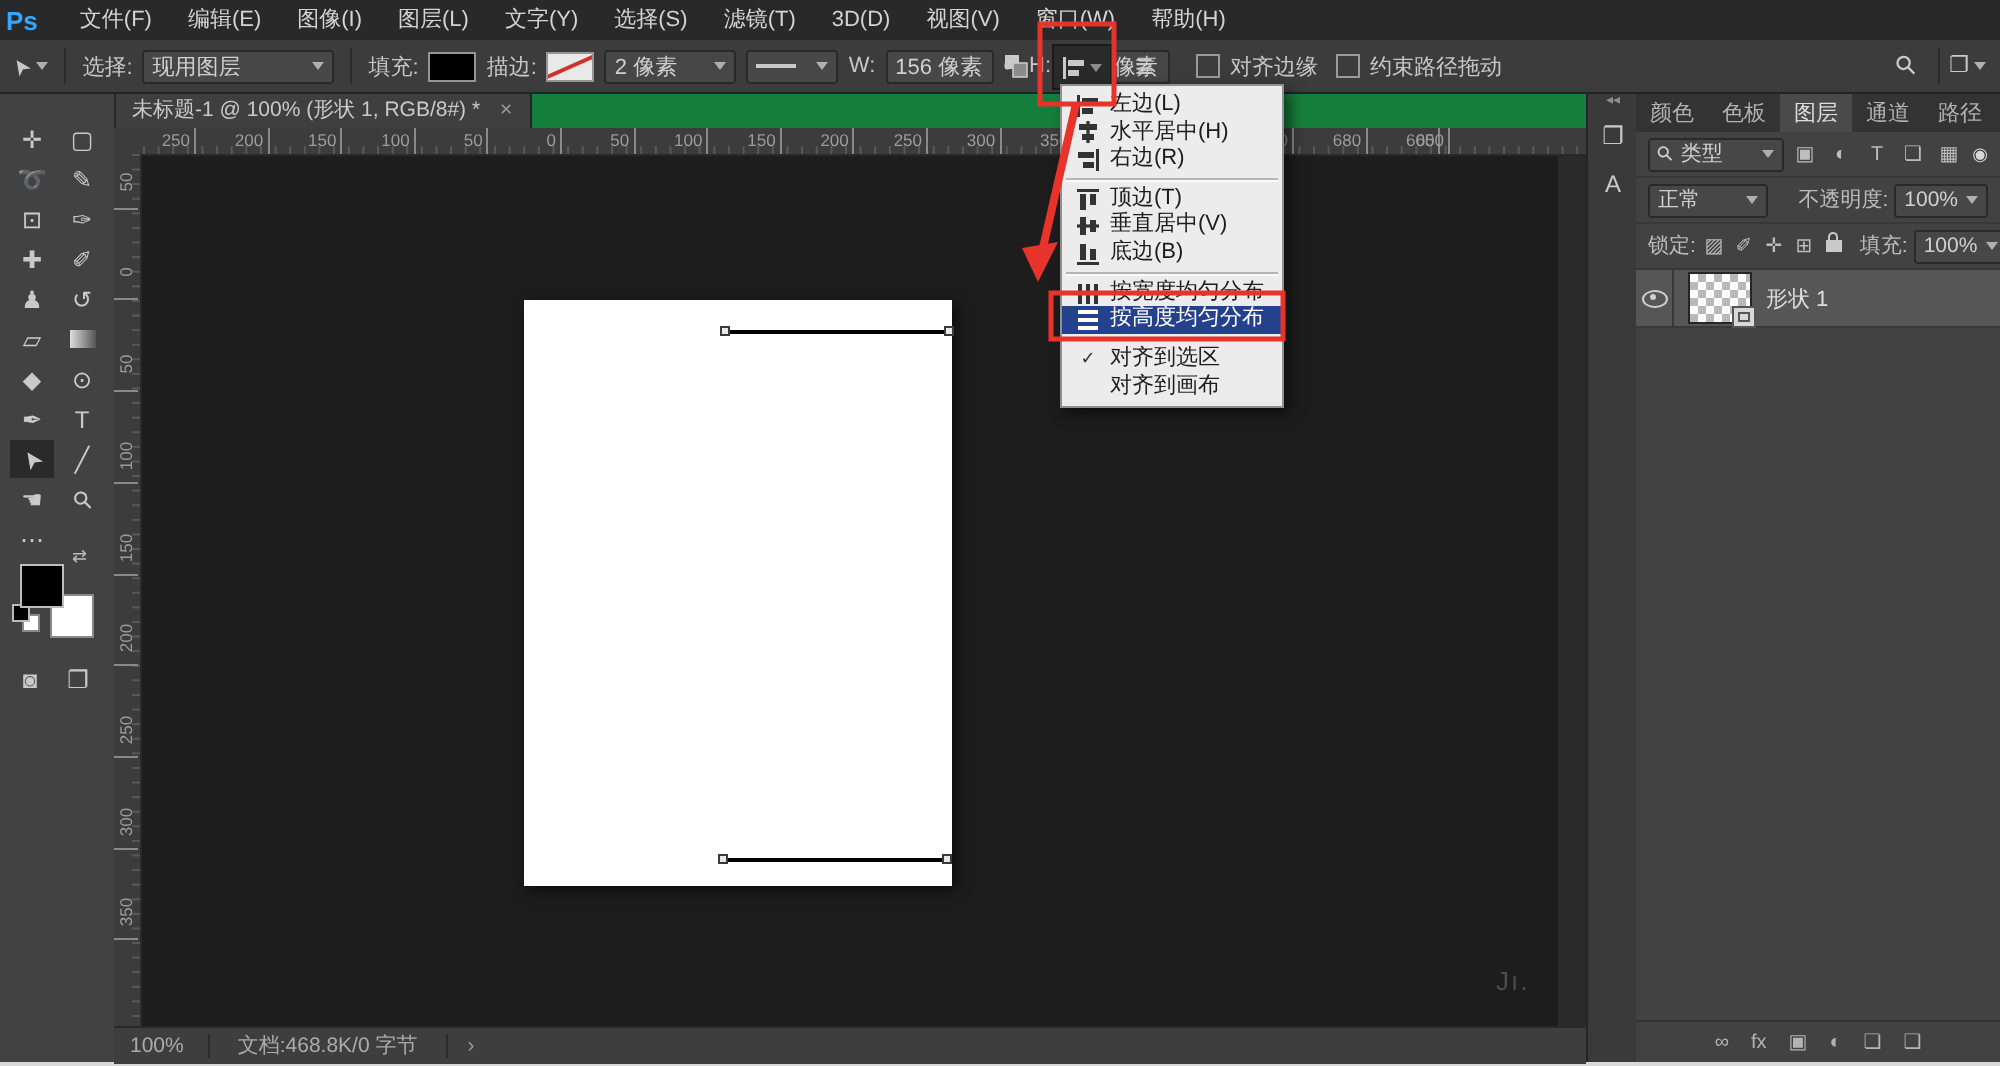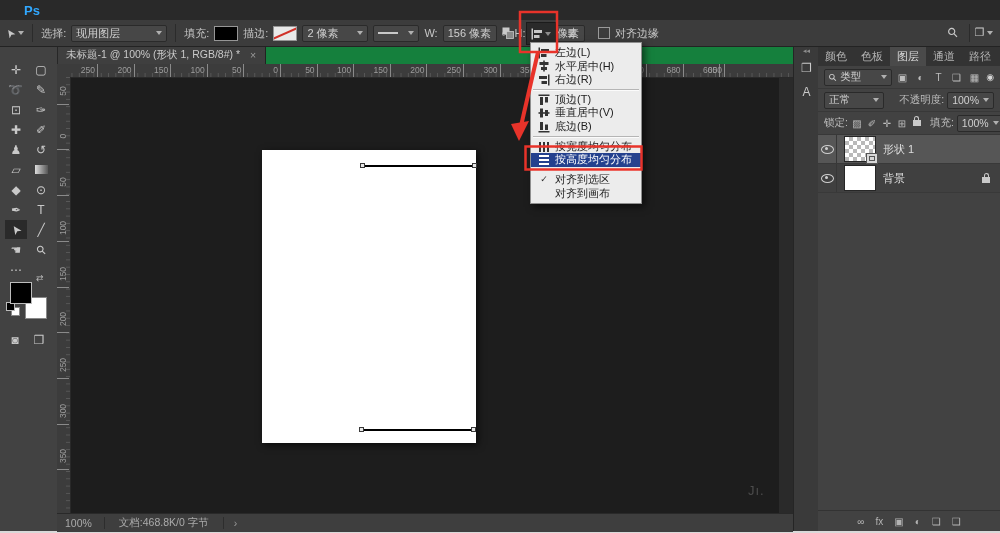--- a/index.html
+++ b/index.html
@@ -2,21 +2,21 @@
 <html><head>
 <meta charset="utf-8">
 <style>
   html,body{margin:0;padding:0;background:#111;}
   .app{position:relative;width:1000px;height:533px;background:#2a2a2a;overflow:hidden;
        font-family:"Liberation Sans",sans-serif;color:#cccccc;-webkit-font-smoothing:antialiased;}
 
   
   .menubar{position:absolute;left:0;top:0;width:1000px;height:20px;background:#292929;
            display:flex;align-items:center;font-size:11px;color:#d4d4d4;z-index:5;}
-  .ps-logo{color:#31a8ff;font-weight:bold;font-size:13px;padding:0 12px 0 24px;}
+  .ps-logo{color:#31a8ff;font-weight:bold;font-size:13px;padding:0 12px 0 3px;}
   .mb-item{padding:0 9px;line-height:20px;height:20px;white-space:nowrap;}
 
   
   .optionsbar{position:absolute;left:0;top:20px;width:1000px;height:26px;background:#3c3c3c;
               border-bottom:1px solid #232323;font-size:11px;color:#c7c7c7;z-index:5;}
   .ob-left{position:absolute;left:0;top:0;height:26px;display:flex;align-items:center;gap:5px;padding-left:6px;}
   .field{background:#474747;border:1px solid #2a2a2a;border-radius:2px;height:15px;
          display:flex;align-items:center;gap:4px;padding:0 4px;white-space:nowrap;color:#d0d0d0;}
   .caret{width:0;height:0;border-left:3.5px solid transparent;border-right:3.5px solid transparent;
          border-top:4px solid #b0b0b0;margin-left:auto;flex:none;}
@@ -131,20 +131,33 @@
   
   .annot{position:absolute;left:0;top:0;width:1000px;height:533px;z-index:60;pointer-events:none;}
 </style>
 </head>
 <body>
 
 <div class="app">
 
   <div class="menubar">
     <span class="ps-logo">Ps</span>
+    <span id="mb-items" style="display:flex;">
+        <span class="mb-item">文件(F)</span>
+        <span class="mb-item">编辑(E)</span>
+        <span class="mb-item">图像(I)</span>
+        <span class="mb-item">图层(L)</span>
+        <span class="mb-item">文字(Y)</span>
+        <span class="mb-item">选择(S)</span>
+        <span class="mb-item">滤镜(T)</span>
+        <span class="mb-item">3D(D)</span>
+        <span class="mb-item">视图(V)</span>
+        <span class="mb-item">窗口(W)</span>
+        <span class="mb-item">帮助(H)</span>
+      </span>
   </div>
 
   <div class="optionsbar">
     <div class="ob-left">
       <span class="ob-toolpreset" style="display:flex;align-items:center;gap:3px;">
         <span class="rot125" style="font-size:11px;">➤</span>
           <span class="caret"></span>
       </span>
       <span class="vsep"></span>
       <span>选择:</span>
@@ -190,20 +203,24 @@
           </svg>
         </span>
       <span class="caret" style="margin-left:2px;border-top-color:#8d8d8d;"></span>
     </span>
     <span class="ob-btn" style="left:560px;width:24px;font-size:12px;">
       <span>≣</span>
     </span>
     <span class="cbitem" style="left:598px;">
       <span class="cbox"></span>
       <span>对齐边缘</span>
+    </span>
+    <span class="cbitem" style="left:668px;">
+      <span class="cbox"></span>
+      <span>约束路径拖动</span>
     </span>
     <span class="ob-btn" style="left:942px;width:22px;font-size:13px;">
       <span class="rot45">⚲</span>
     </span>
     <span class="vsep" style="position:absolute;left:966px;top:4px;"></span>
     <span class="ob-btn" style="left:970px;width:28px;">
       <span style="font-size:11px;">❐</span>
       <span class="caret" style="margin-left:3px;"></span>
     </span>
   </div>
@@ -414,28 +431,20 @@
     <div class="layers-list" id="layers-list">
         <div class="lrow sel">
           <div class="eyecell">
             <span class="eye"></span>
           </div>
           <div class="thumb checker">
             <span class="thumb-badge"></span>
           </div>
           <span>形状 1</span>
         </div>
-        <div class="lrow">
-          <div class="eyecell">
-            <span class="eye"></span>
-          </div>
-          <div class="thumb white"></div>
-          <span>背景</span>
-          <span class="lockicon"></span>
-        </div>
       </div>
     <div class="panel-bottom" id="panel-bottom">
         <span>∞</span>
         <span>fx</span>
         <span>▣</span>
         <span>◐</span>
         <span>❏</span>
         <span>❑</span>
       </div>
   </div>

